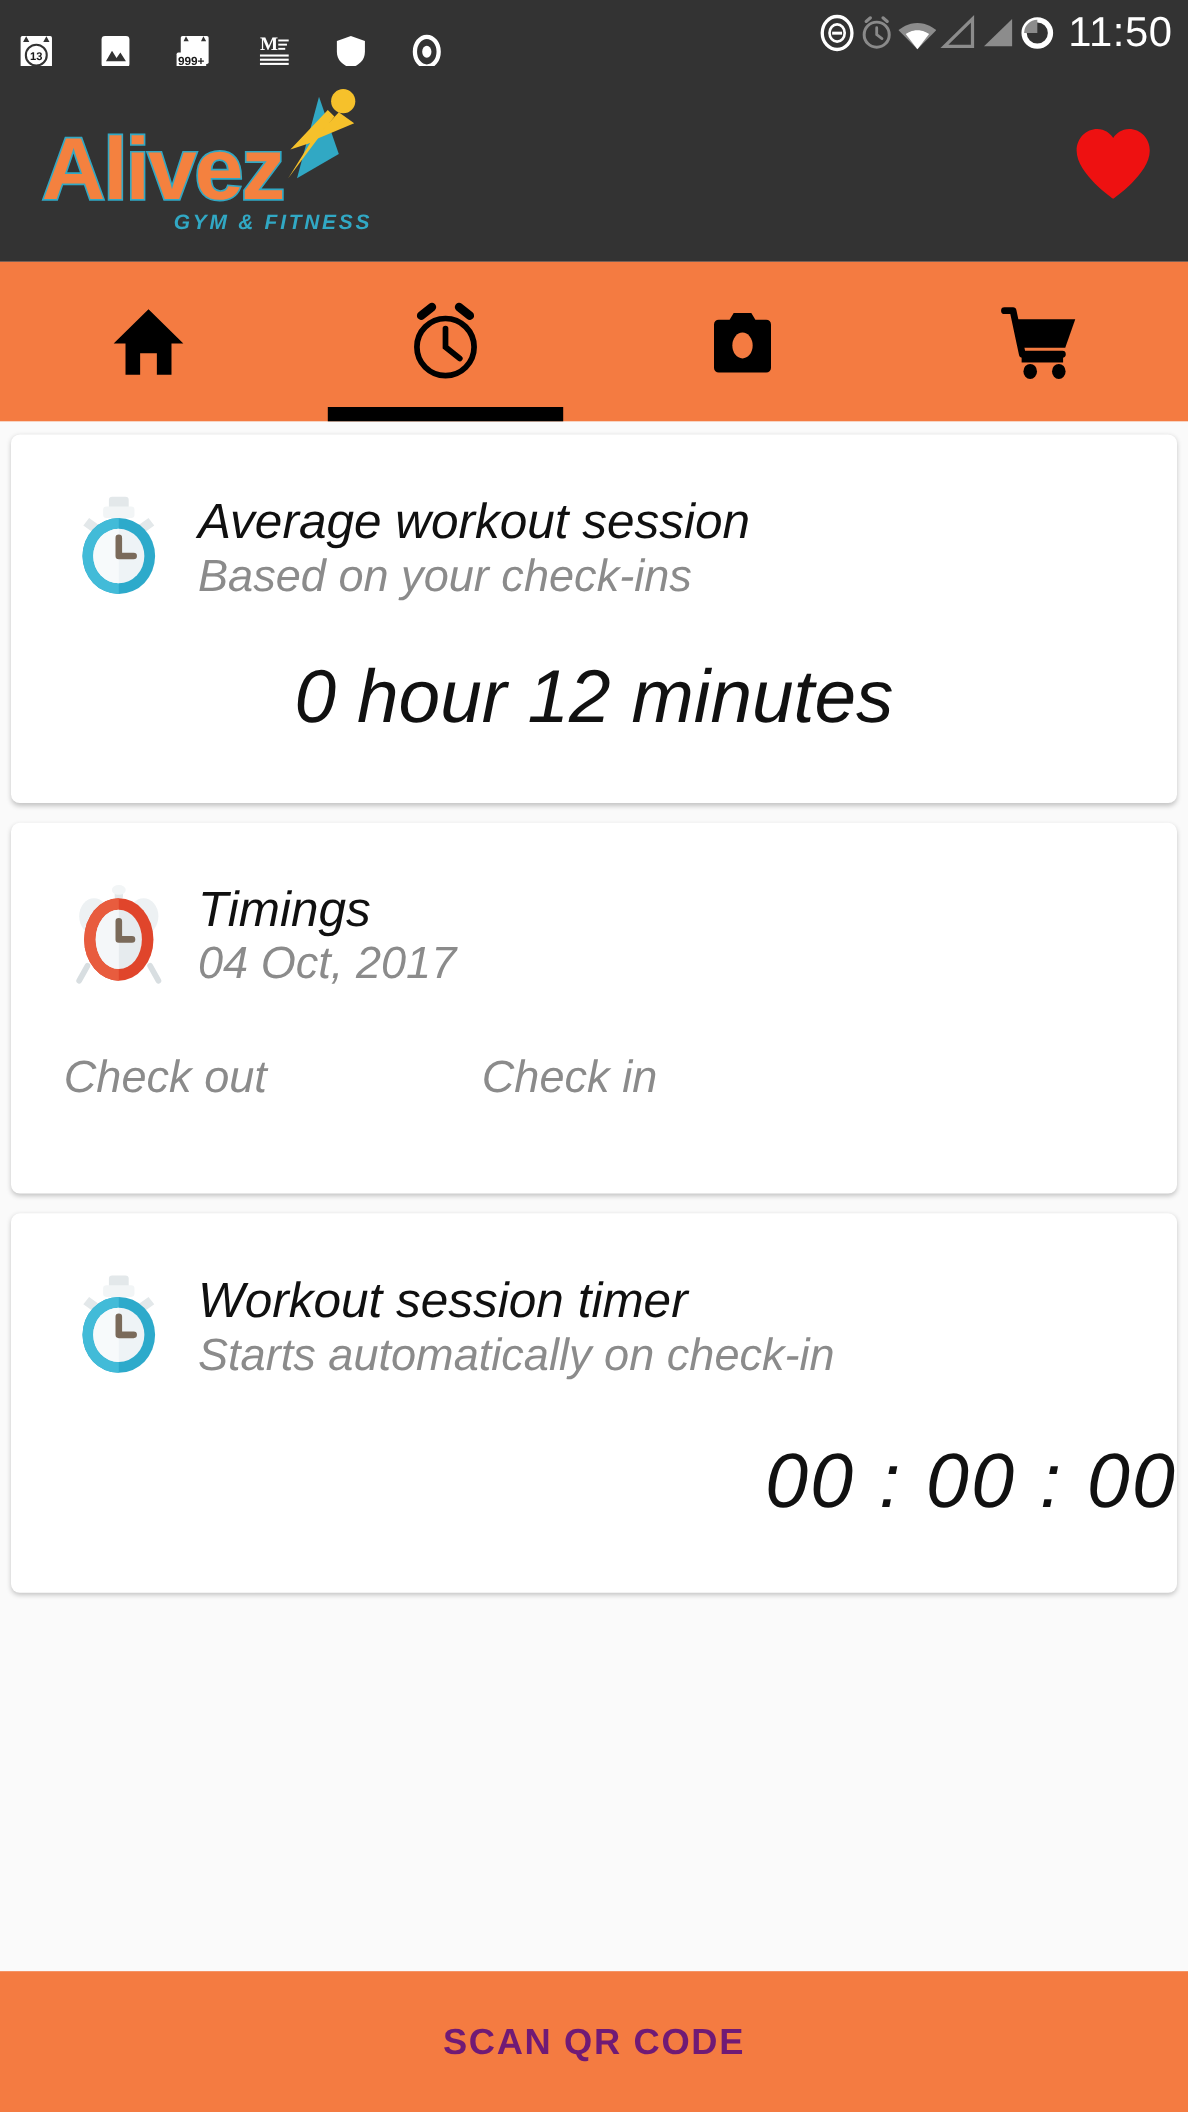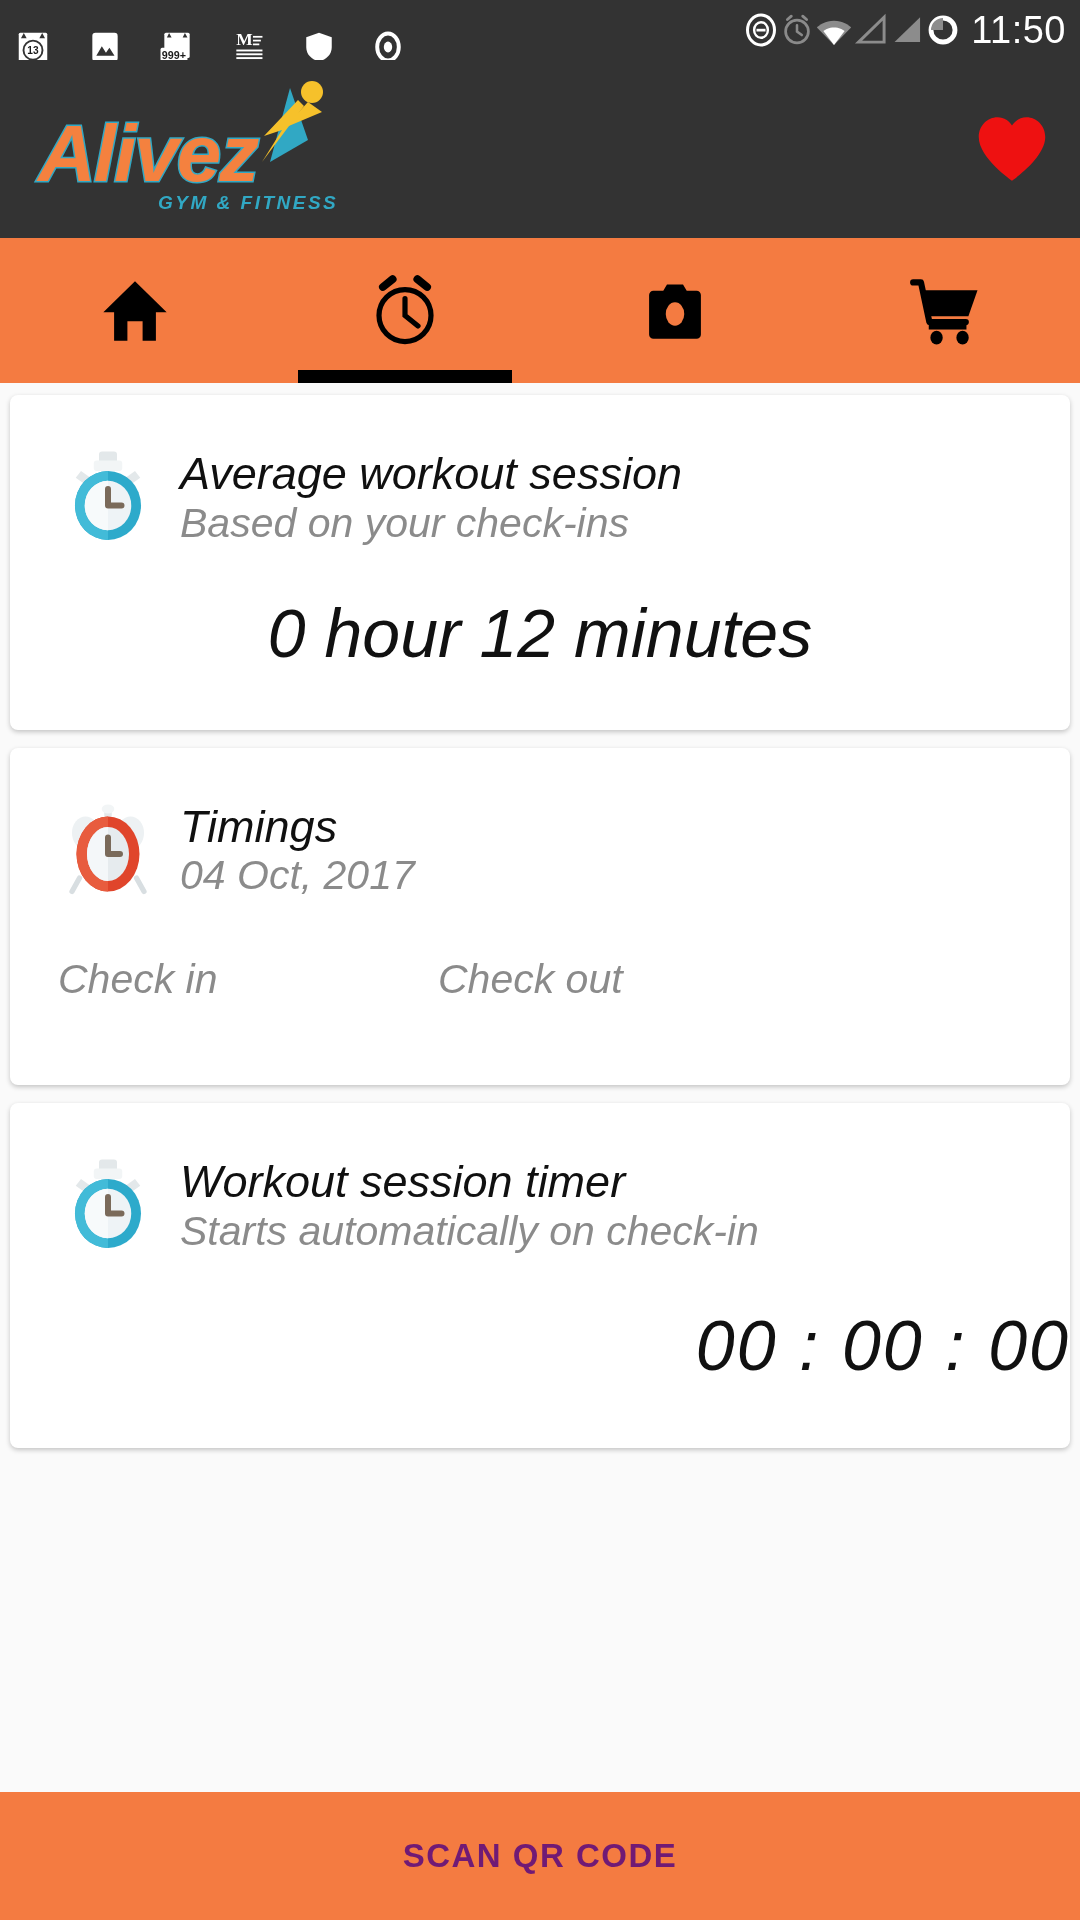--- a/index.html
+++ b/index.html
@@ -22,21 +22,21 @@
   .sb-time { color:#ffffff; font-size:38px; font-weight:400; letter-spacing:0.5px; margin-left:10px; }
 
   
   .appbar {
     background:#333333; flex:0 0 178px; position:relative;
     display:flex; align-items:center; padding:0 30px;
   }
   .logo-wrap { position:relative; width:350px; height:150px; }
   .logo-text {
     position:absolute; left:8px; top:34px;
-    font-size:80px; font-style:italic; font-weight:bold;
+    font-size:80px; font-weight:bold;
     color:#F4813F; letter-spacing:-2px;
     -webkit-text-stroke:3px #31A8C4;
     paint-order:stroke fill;
   }
   .logo-sub {
     position:absolute; left:128px; top:118px;
     font-size:19px; font-style:italic; font-weight:bold;
     color:#31A8C4; letter-spacing:2.5px;
   }
   .logo-mark { position:absolute; right:48px; top:-4px; }
@@ -267,25 +267,25 @@
           <path d="M32 18 A14 18 0 0 0 32 54 Z" fill="#F4F7F9"></path>
           <path d="M32 25 V36 H40" fill="none" stroke="#7A6A5A" stroke-width="4" stroke-linecap="round" stroke-linejoin="round"></path>
         </svg>
         <div class="card-titles">
           <div class="card-title">Timings</div>
           <div class="card-sub">04 Oct, 2017</div>
         </div>
       </div>
       <div class="checkrow">
         <div class="checkcol">
+          <div class="checklabel">Check out</div>
+          <div class="checkvalue"></div>
+        </div>
+        <div class="checkcol">
           <div class="checklabel">Check in</div>
-          <div class="checkvalue"></div>
-        </div>
-        <div class="checkcol">
-          <div class="checklabel">Check out</div>
           <div class="checkvalue"></div>
         </div>
       </div>
     </div>
 
     <div class="card">
       <div class="card-head">
         <svg class="card-icon" viewBox="0 0 64 64">
           <rect x="26" y="3" width="12" height="9" rx="2" fill="#E3E8EA"></rect>
           <rect x="22.5" y="9" width="19" height="7" rx="2" fill="#F2F5F6"></rect>

